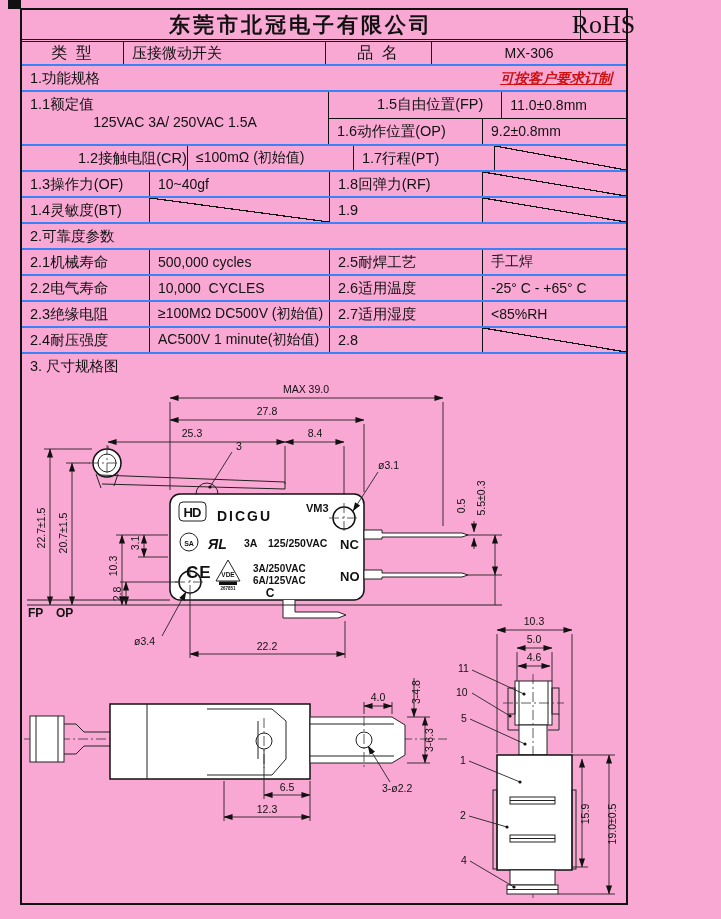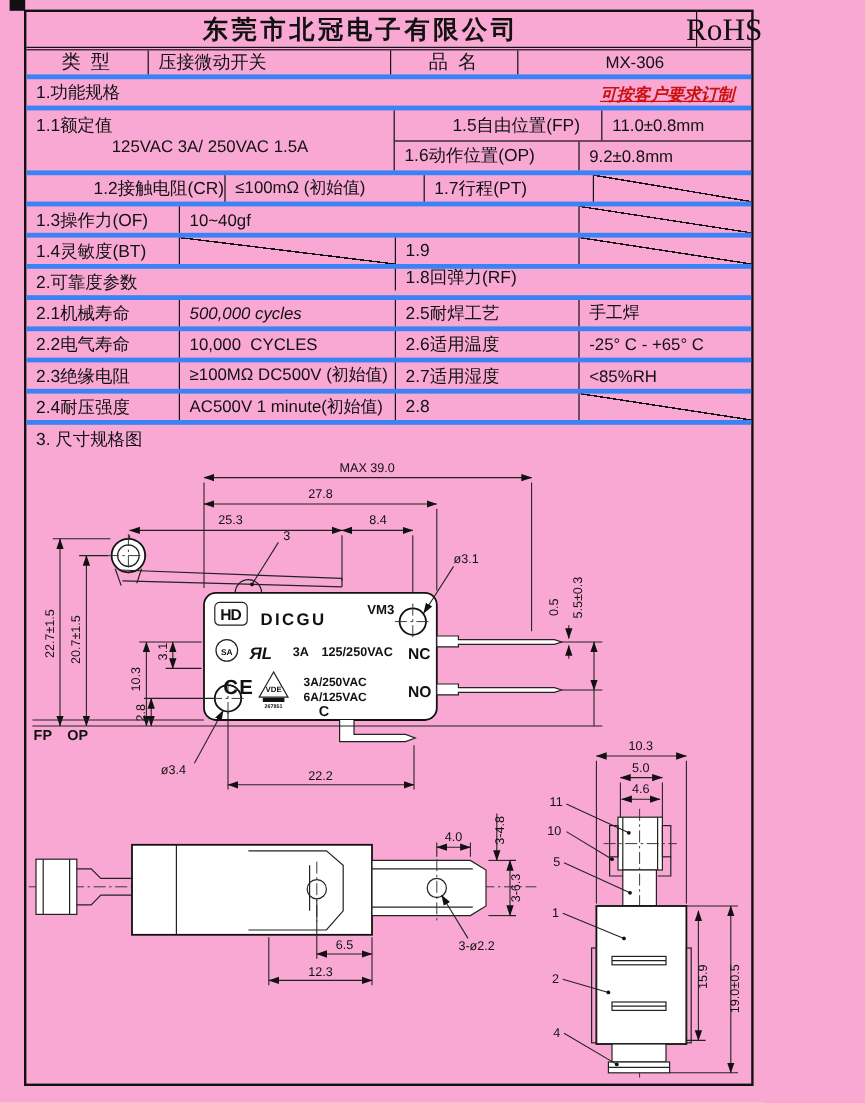--- a/index.html
+++ b/index.html
@@ -2,21 +2,21 @@
 <html><head>
 <meta charset="utf-8">
 <style>
   html,body{margin:0;padding:0;background:#e8e8e8;}
   .page{position:relative;width:721px;height:919px;background:#f9a8d4;
         font-family:"Liberation Sans",sans-serif;color:#111;overflow:hidden;}
   .corner{position:absolute;left:8px;top:0;width:13px;height:9px;background:#111;}
   .frame{position:absolute;left:20px;top:8px;width:608px;height:897px;
          border:2px solid #111;box-sizing:border-box;}
   .row{position:absolute;left:0;width:604px;box-sizing:border-box;
-       border-bottom:4px solid #3b82f6;display:flex;}
+       border-bottom:2px solid #3b82f6;display:flex;}
   .c{box-sizing:border-box;display:flex;align-items:center;height:100%;}
   .bl{border-left:1px solid #111;}
   .pad{padding-left:8px;}
   .center{justify-content:center;}
   .company{font-size:21px;font-weight:bold;letter-spacing:3px;}
   .rohs{font-family:"Liberation Serif",serif;font-size:26px;}
   .cjk16{font-size:16px;letter-spacing:2px;}
   .cjk15{font-size:15px;}
   .val{font-size:14px;white-space:pre-wrap;}
   .sec{font-size:14.5px;}
@@ -85,38 +85,38 @@
     <div class="row" style="top:136px;height:26px;padding-left:48px;">
       <div class="c sec pad" style="width:127px;">1.2接触电阻(CR)</div>
       <div class="c val bl pad" style="width:180px;text-align:right;">≤100mΩ (初始值)</div>
       <div class="c sec bl pad" style="width:153px;">1.7行程(PT)</div>
       <div class="c bl diag" style="width:144px;"></div>
     </div>
 
     <div class="row" style="top:162px;height:26px;">
       <div class="c sec pad" style="width:127px;">1.3操作力(OF)</div>
       <div class="c val bl pad" style="width:180px;">10~40gf</div>
-      <div class="c sec bl pad" style="width:153px;margin-top:48px;">1.8回弹力(RF)</div>
+      <div class="c sec bl pad" style="width:153px;">1.8回弹力(RF)</div>
       <div class="c bl diag" style="width:144px;"></div>
     </div>
 
     <div class="row" style="top:188px;height:26px;">
       <div class="c sec pad" style="width:127px;">1.4灵敏度(BT)</div>
       <div class="c bl diag" style="width:180px;"></div>
       <div class="c sec bl pad" style="width:153px;">1.9</div>
       <div class="c bl diag" style="width:144px;"></div>
     </div>
 
     <div class="row" style="top:214px;height:26px;">
       <div class="c sec pad">2.可靠度参数</div>
     </div>
 
     <div class="row" style="top:240px;height:26px;">
       <div class="c sec pad" style="width:127px;">2.1机械寿命</div>
-      <div class="c val bl pad" style="width:180px;font-style:italic;">500,000 cycles</div>
+      <div class="c val bl pad" style="width:180px;">500,000 cycles</div>
       <div class="c sec bl pad" style="width:153px;">2.5耐焊工艺</div>
       <div class="c val bl pad" style="width:144px;">手工焊</div>
     </div>
 
     <div class="row" style="top:266px;height:26px;">
       <div class="c sec pad" style="width:127px;">2.2电气寿命</div>
       <div class="c val bl pad" style="width:180px;">10,000  CYCLES</div>
       <div class="c sec bl pad" style="width:153px;">2.6适用温度</div>
       <div class="c val bl pad" style="width:144px;">-25° C - +65° C</div>
     </div>

